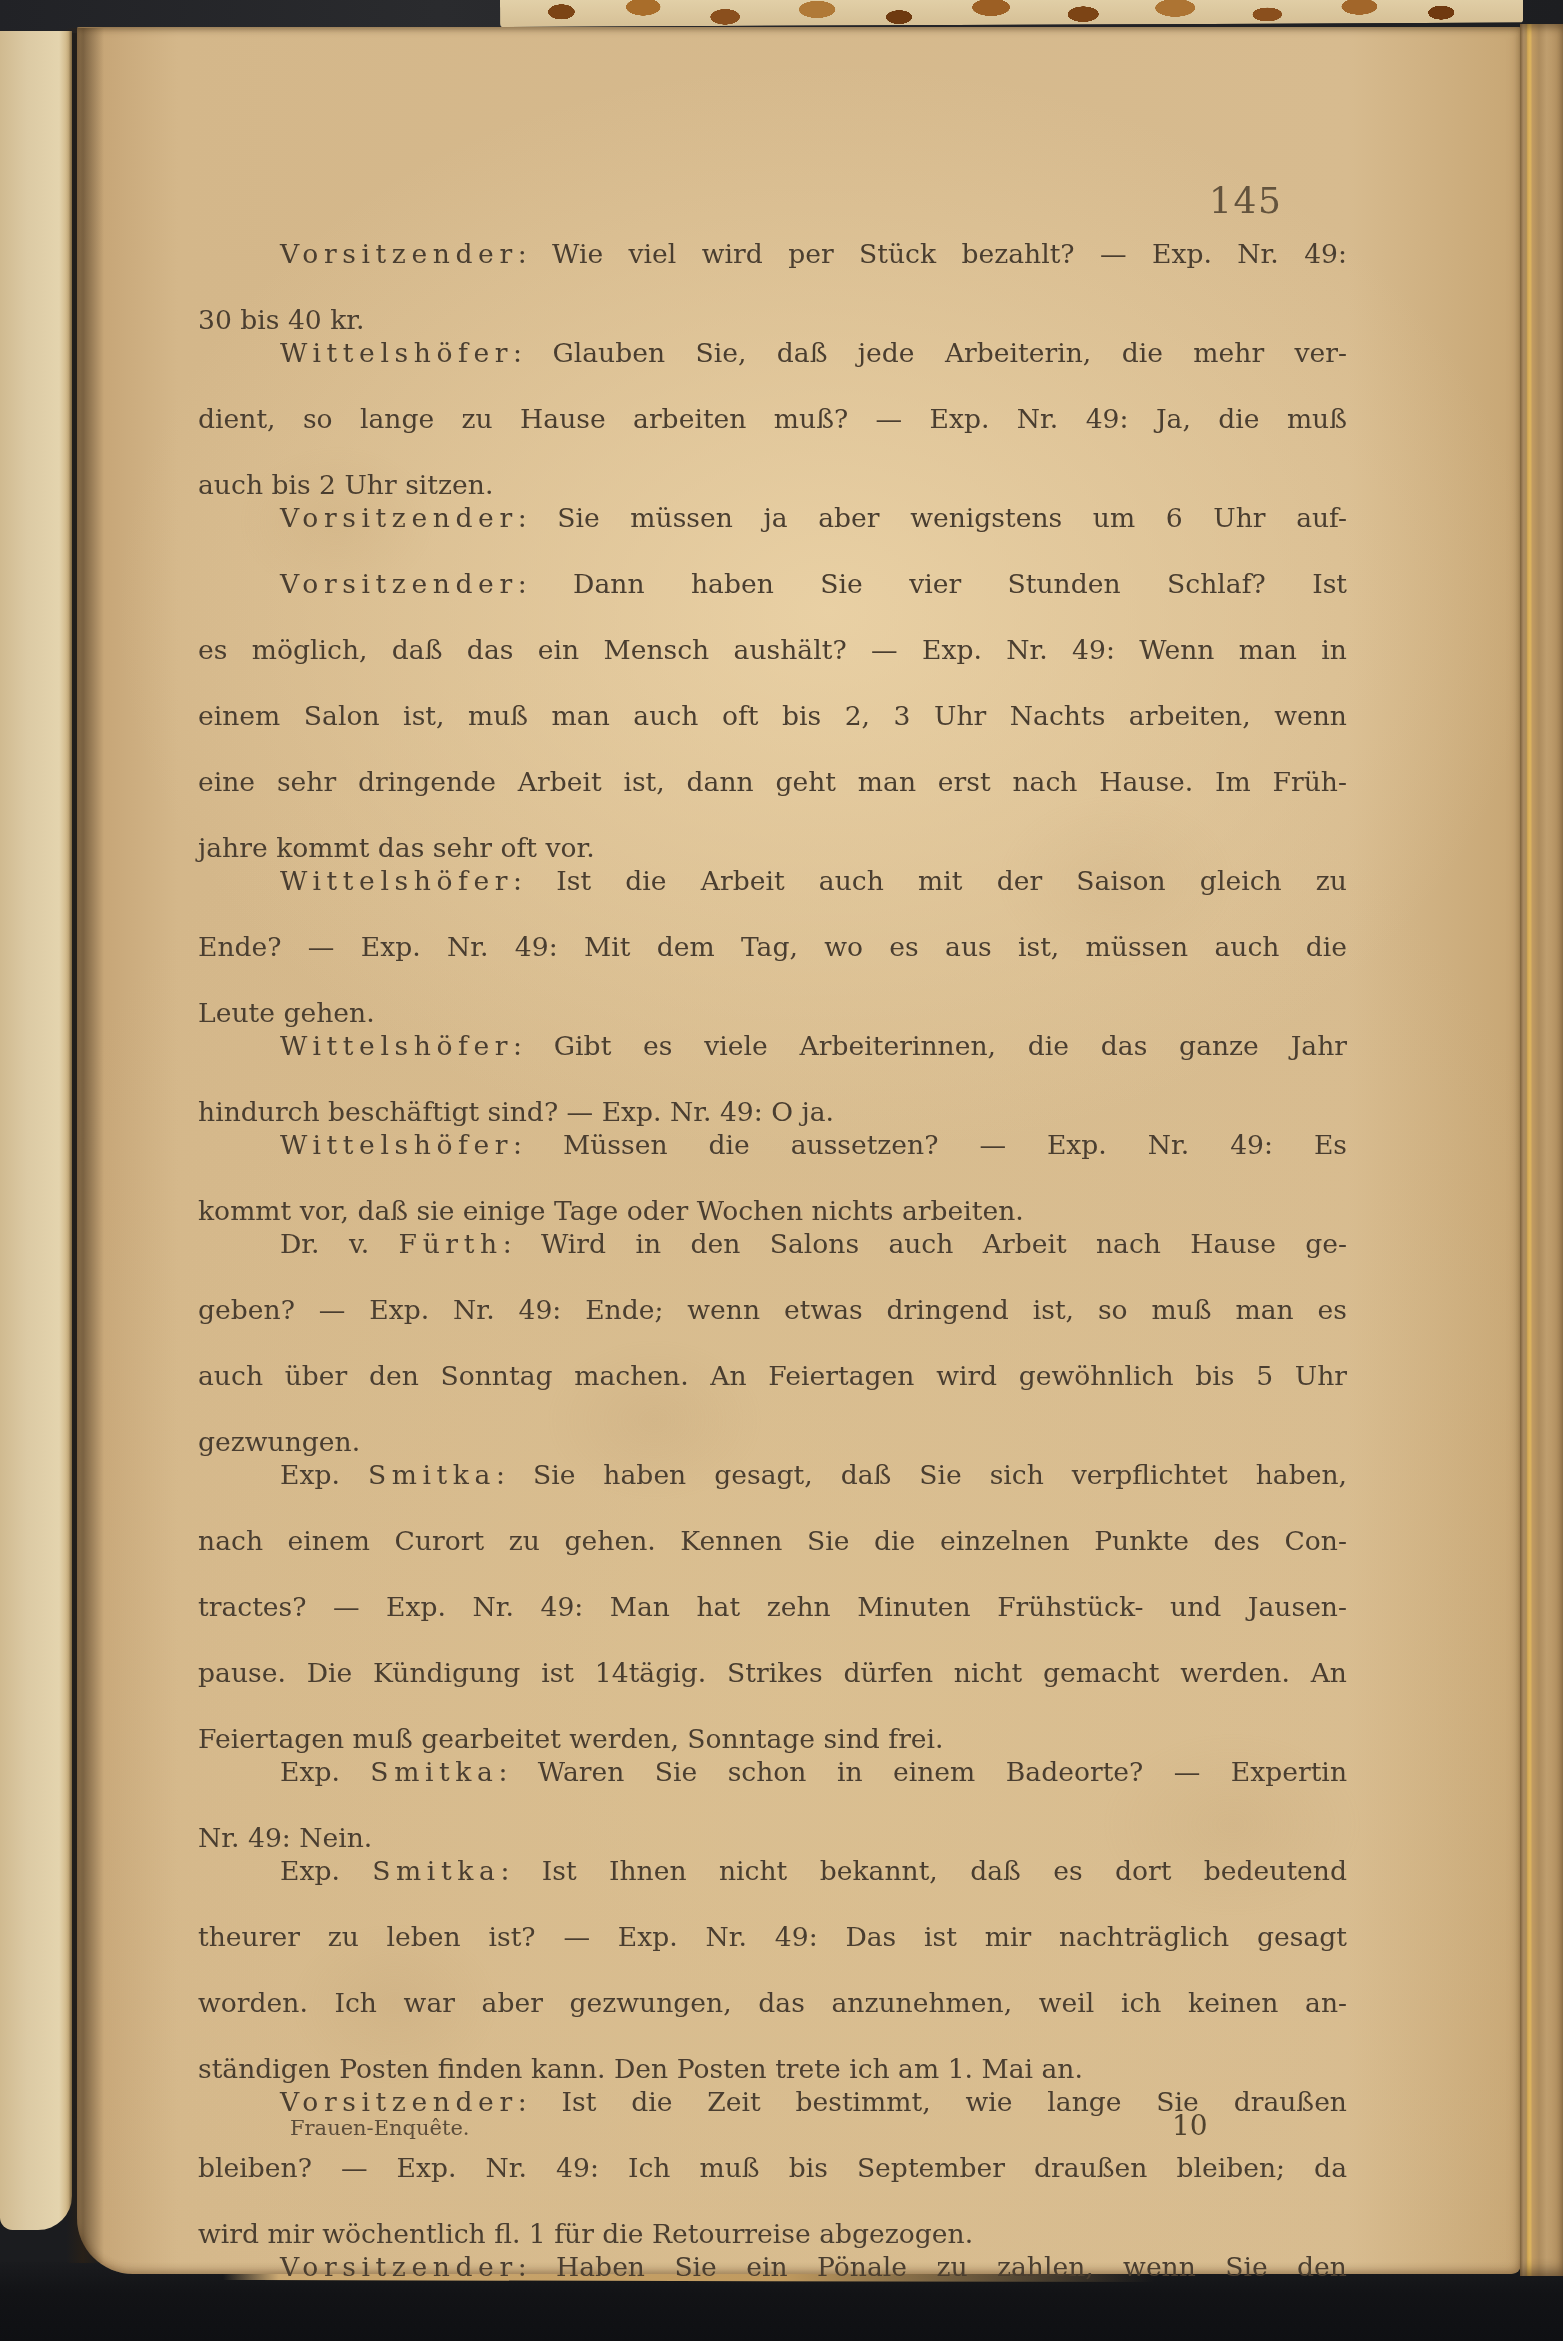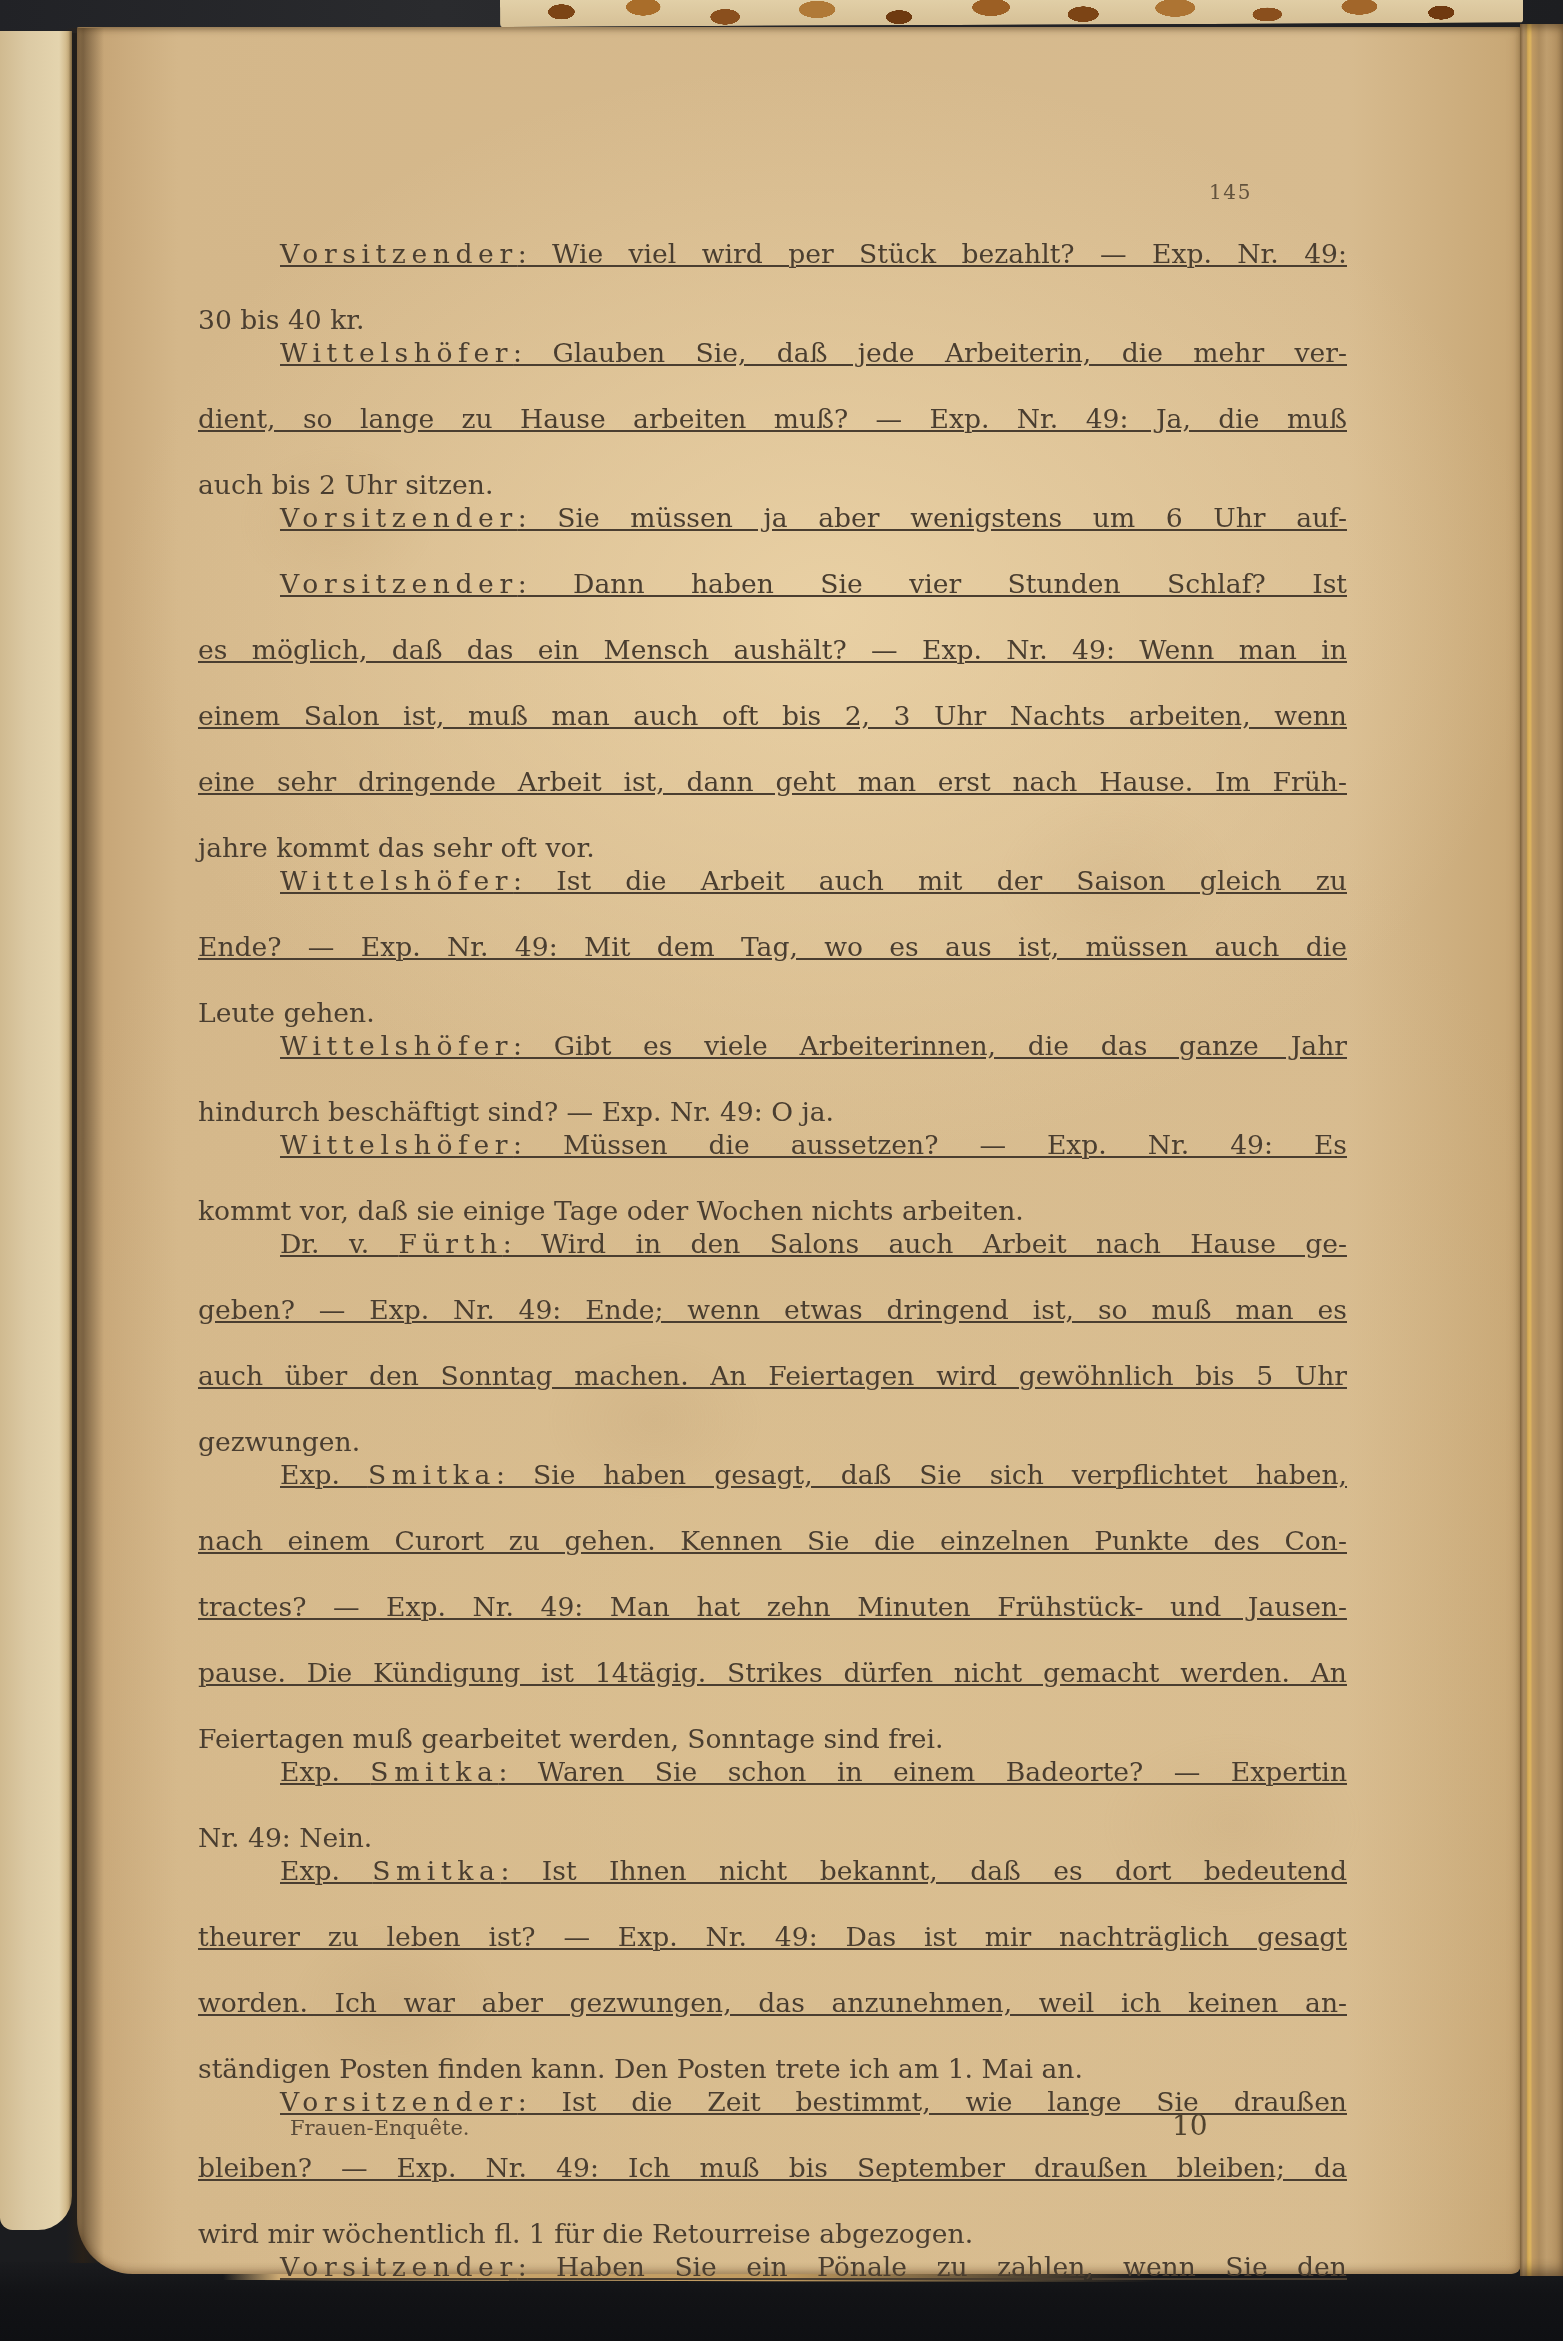--- a/index.html
+++ b/index.html
@@ -63,27 +63,27 @@
     background:linear-gradient(90deg,#a98757 0px,#c6a476 3.1px,#b7965f 6.3px,#daaf58 7.8px,
                #e0b75f 10.2px,#c09a62 12.5px,#ad8c5e 19px,#bf9e6e 26.6px,#b3905f 44px);
     box-shadow: inset 0 -6.3px 11px rgba(40,25,10,.45), inset 0 4.7px 7.8px rgba(40,25,10,.35);}
 
   
   .under-pages{position:absolute;left:223px;top:2272px;width:931px;height:8.6px;
     transform:rotate(.12deg);
     background:linear-gradient(90deg,rgba(205,170,115,0),#cdaa73 6%,#c09a5f 60%,rgba(192,154,95,0));}
 
   
-  .folio{position:absolute;left:1132px;top:153px;font-size:20px;letter-spacing:1.6px;
+  .folio{position:absolute;left:1132px;top:153px;font-size:36px;letter-spacing:1.6px;
     color:#63533d;text-align:right;}
   .textblock{position:absolute;left:121px;top:210px;width:1149px;
     font-size:26.6px;line-height:33px;color:#4a3e30;}
   .line{min-height:33px;}
   .line.indent{text-indent:82px;}
-  .line.justify{text-align:justify;text-align-last:justify;text-decoration:underline;}
+  .line.justify{text-align:justify;text-align-last:justify;}
   .line.justify::after{content:"";display:inline-block;width:100%;height:0;}
   .spaced{letter-spacing:.21em;}
   .footer-title{position:absolute;left:213px;top:2089px;font-size:21px;color:#5b4c3a;}
   .footer-num{position:absolute;left:1095px;top:2082px;font-size:28px;color:#50432f;}
 </style>
 </head>
 <body>
 
 <div class="stage">
   <div class="top-band">

